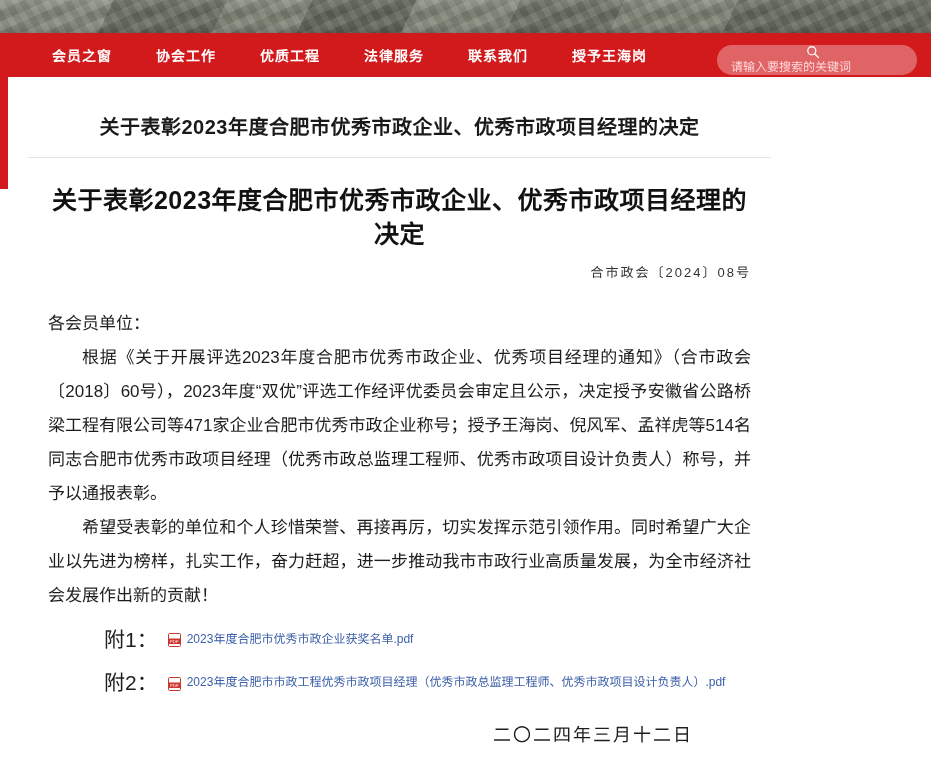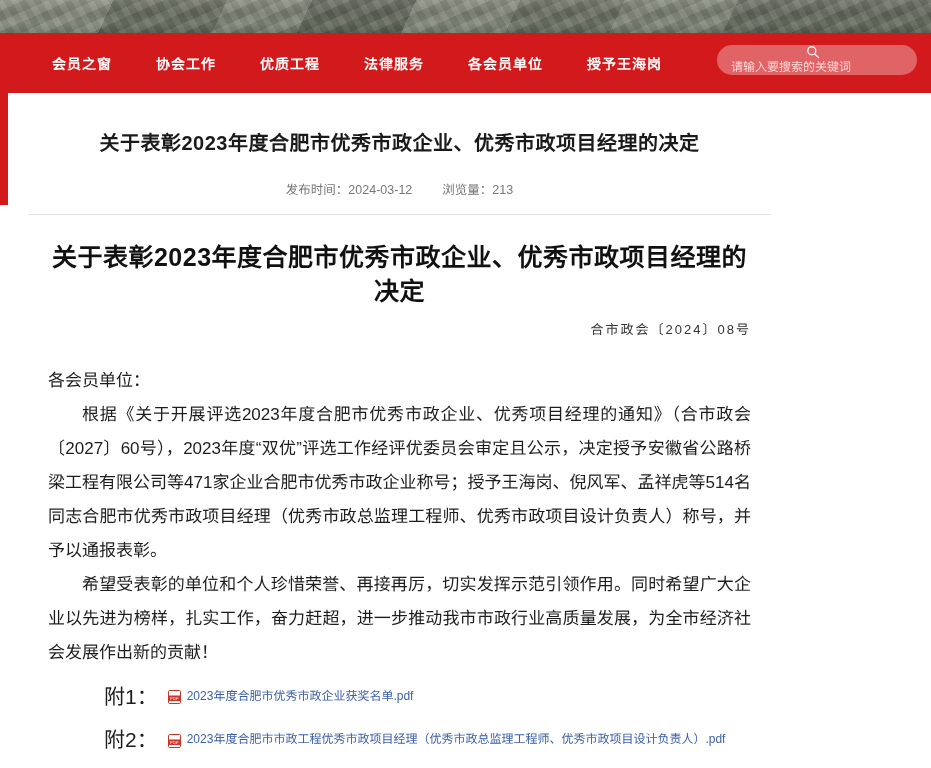--- a/index.html
+++ b/index.html
@@ -35,21 +35,21 @@
     inset: 0;
     background:
       repeating-linear-gradient(60deg, rgba(255,255,255,0.05) 0 6px, rgba(0,0,0,0.05) 6px 13px),
       repeating-linear-gradient(-24deg, rgba(200,200,190,0.10) 0 9px, rgba(40,50,40,0.10) 9px 19px);
   }
 
   
   .navbar {
     position: relative;
     width: 931px;
-    height: 60px;
+    height: 44px;
     background: #d2191b;
     display: flex;
     align-items: center;
     padding-left: 30px;
   }
   .nav-items {
     display: flex;
     align-items: center;
   }
   .nav-item {
@@ -209,57 +209,49 @@
 <div class="banner">
   <div class="banner-img"></div>
 </div>
 
 <div class="navbar">
   <div class="nav-items">
     <div class="nav-item">会员之窗</div>
     <div class="nav-item">协会工作</div>
     <div class="nav-item">优质工程</div>
     <div class="nav-item">法律服务</div>
-    <div class="nav-item">各会员单位</div>
+    <div class="nav-item">联系我们</div>
     <div class="nav-item">授予王海岗</div>
   </div>
 
   <div class="search-box">
     <svg class="search-icon" viewBox="0 0 16 16">
       <circle cx="6.6" cy="6.6" r="4.6" fill="none" stroke="#ffffff" stroke-width="1.5"></circle>
       <line x1="10.2" y1="10.2" x2="14.2" y2="14.2" stroke="#ffffff" stroke-width="1.6" stroke-linecap="round"></line>
     </svg>
     <input class="search-input" type="text" placeholder="请输入要搜索的关键词" style="">
   </div>
 </div>
 
 <div class="page">
   <div class="left-stripe"></div>
 
   <div class="doc-head">
     <div class="doc-head-title">关于表彰2023年度合肥市优秀市政企业、优秀市政项目经理的决定</div>
-    <div class="doc-meta">
-      <span>
-        <span>发布时间：</span><span>2024-03-12</span>
-      </span>
-      <span>
-        <span>浏览量：</span><span>213</span>
-      </span>
-    </div>
   </div>
 
   <div class="divider"></div>
 
   <div class="article">
     <div class="article-title">关于表彰2023年度合肥市优秀市政企业、优秀市政项目经理的决定</div>
     <div class="article-docno">合市政会〔2024〕08号</div>
 
     <div class="article-body">
       <div>各会员单位：</div>
-      <div class="p-indent">根据《关于开展评选2023年度合肥市优秀市政企业、优秀项目经理的通知》（合市政会〔2027〕60号），2023年度“双优”评选工作经评优委员会审定且公示，决定授予安徽省公路桥梁工程有限公司等471家企业合肥市优秀市政企业称号；授予王海岗、倪风军、孟祥虎等514名同志合肥市优秀市政项目经理（优秀市政总监理工程师、优秀市政项目设计负责人）称号，并予以通报表彰。</div>
+      <div class="p-indent">根据《关于开展评选2023年度合肥市优秀市政企业、优秀项目经理的通知》（合市政会〔2018〕60号），2023年度“双优”评选工作经评优委员会审定且公示，决定授予安徽省公路桥梁工程有限公司等471家企业合肥市优秀市政企业称号；授予王海岗、倪风军、孟祥虎等514名同志合肥市优秀市政项目经理（优秀市政总监理工程师、优秀市政项目设计负责人）称号，并予以通报表彰。</div>
       <div class="p-indent">希望受表彰的单位和个人珍惜荣誉、再接再厉，切实发挥示范引领作用。同时希望广大企业以先进为榜样，扎实工作，奋力赶超，进一步推动我市市政行业高质量发展，为全市经济社会发展作出新的贡献！</div>
     </div>
 
     <div class="attachments">
       <div class="attach-row">
         <span class="attach-label">附1：</span>
         <svg class="pdf-icon" viewBox="0 0 13 14">
           <rect x="0.5" y="0.5" width="12" height="13" rx="1.2" fill="#ffffff" stroke="#c0392b" stroke-width="1"></rect>
           <rect x="0.5" y="5.5" width="12" height="5.5" fill="#d0342c"></rect>
           <text x="6.3" y="10" font-size="4.2" fill="#ffffff" text-anchor="middle" font-family="Liberation Sans, sans-serif">PDF</text>

